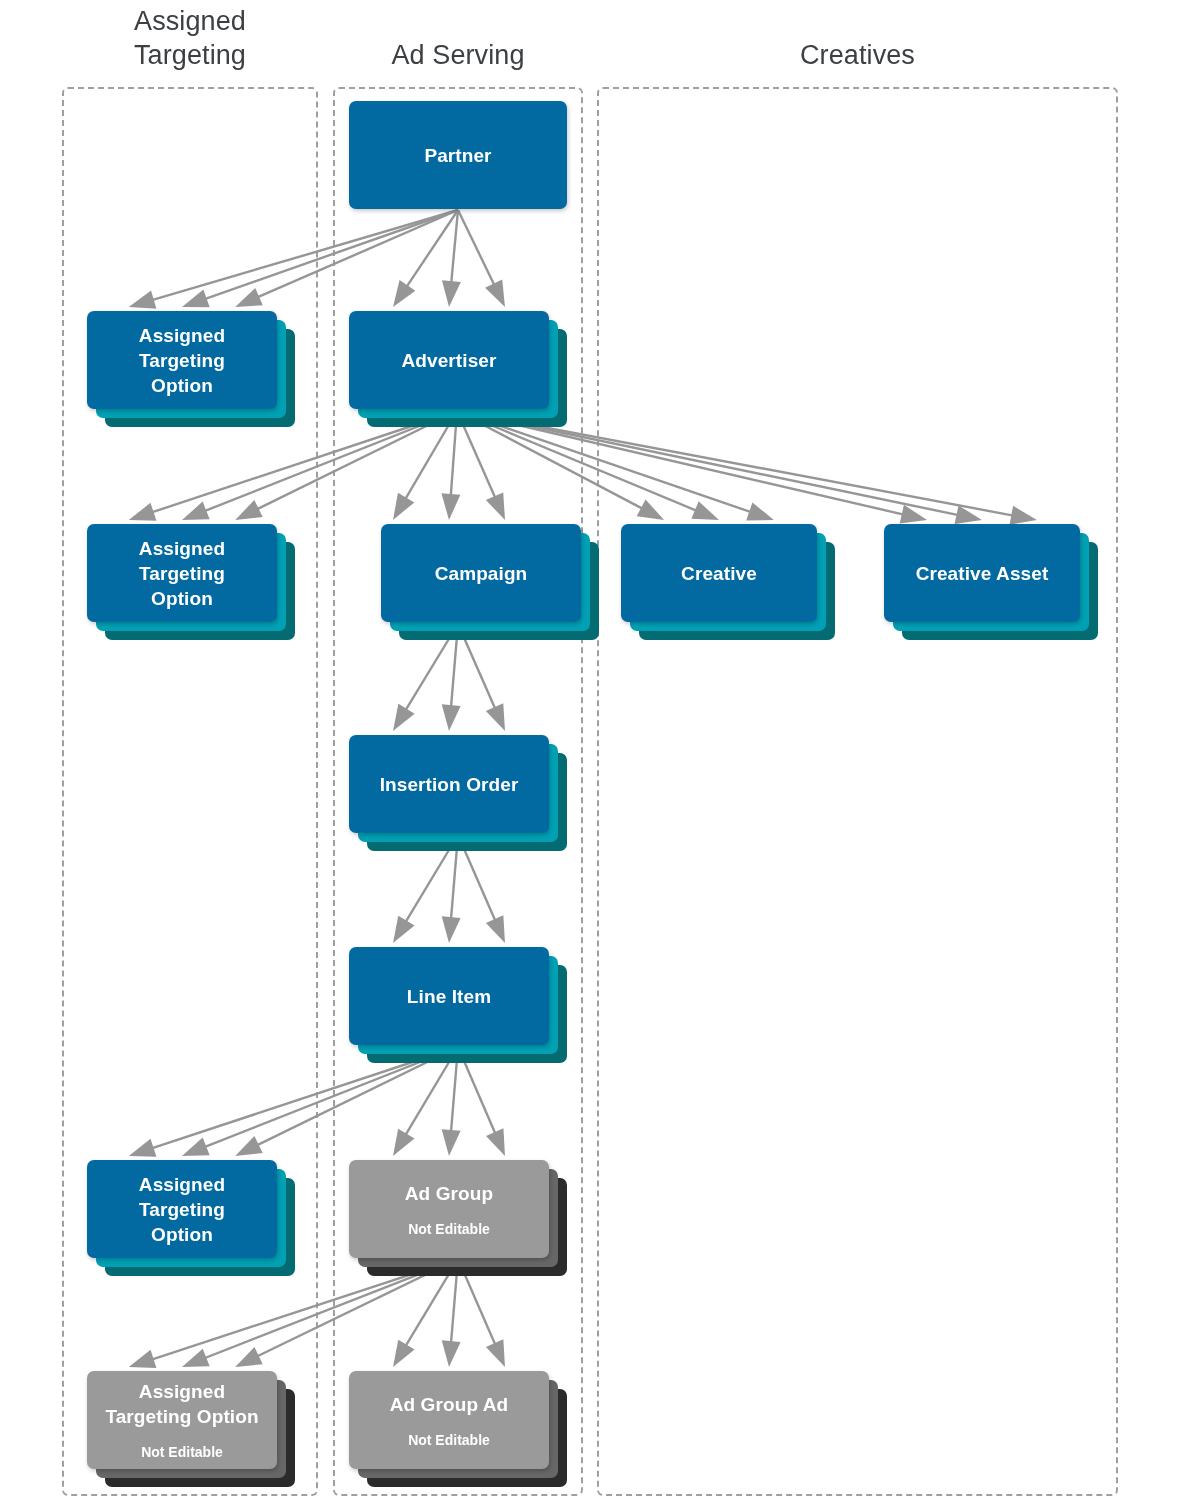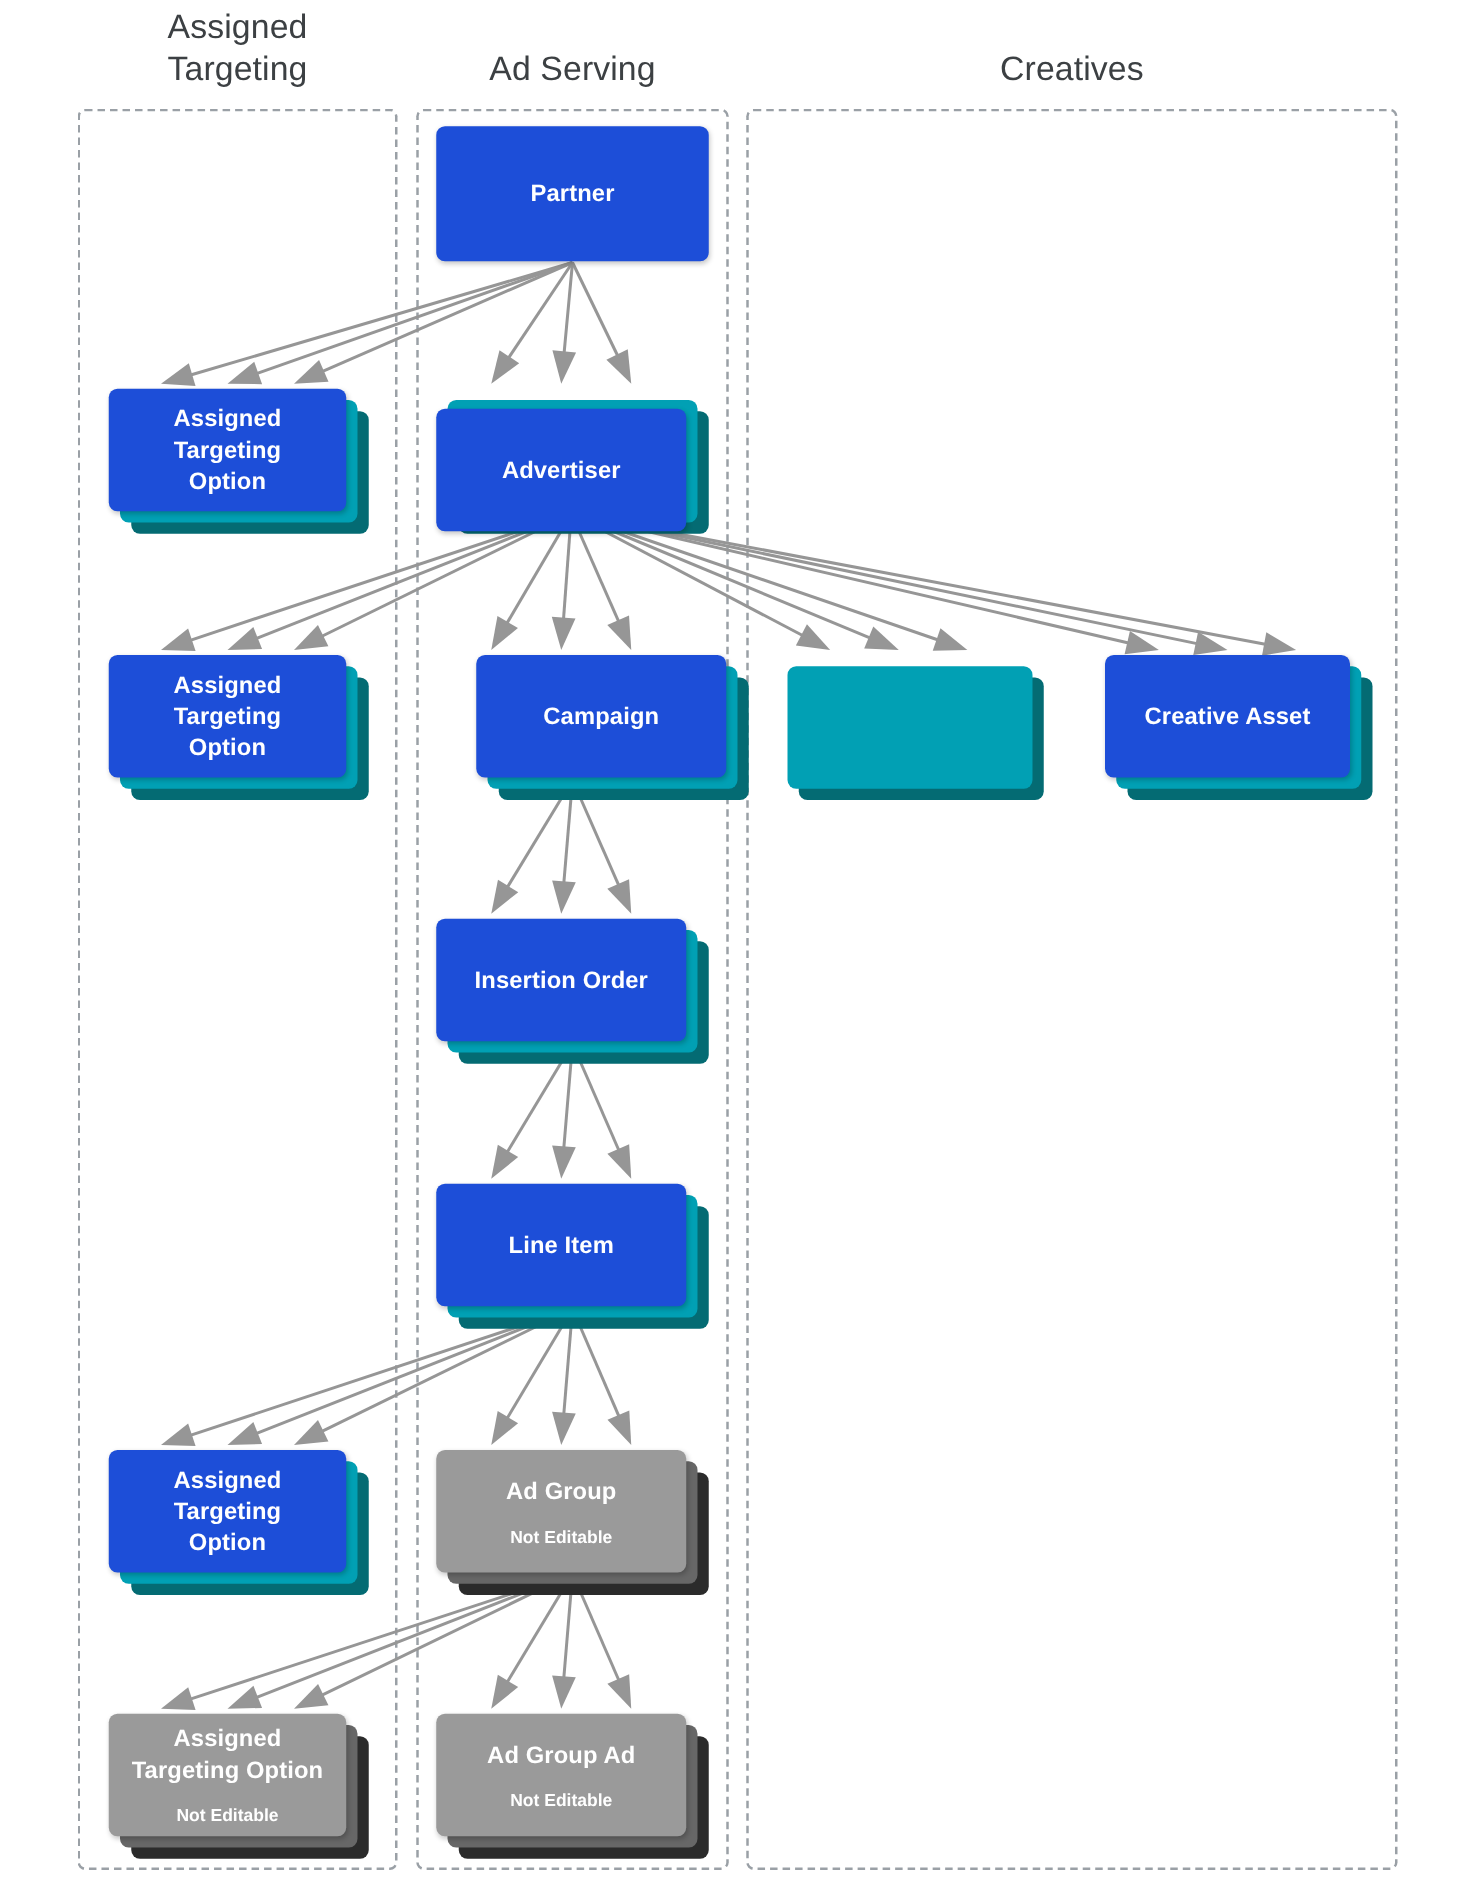--- a/index.html
+++ b/index.html
@@ -71,21 +71,21 @@
     white-space: pre-line;
   }
   .node-sub {
     color: #ffffff;
     font-size: 14px;
     font-weight: 700;
     line-height: 18px;
     margin-top: 14px;
   }
   
-  .cyan .face  { background: #1d4ed8; }
+  .cyan .face  { background: #0369a1; }
   .cyan .l2    { background: #01a0b4; }
   .cyan .l3    { background: #046b73; }
   
   .gray .face  { background: #9a9a9a; }
   .gray .l2    { background: #676767; }
   .gray .l3    { background: #2b2b2b; }
 </style>
 </head>
 <body>
 
@@ -210,21 +210,21 @@
         <div class="layer l2" style="left: 9px; top: 9px; width: 190px; height: 98px;"></div>
         <div class="layer face" style="left: 0px; top: 0px; width: 190px; height: 98px;">
           <div class="node-label">Assigned
 Targeting
 Option</div>
         </div>
       </div>
       <div class="node cyan" style="left: 349px; top: 311px; width: 218px; height: 116px;">
         <div class="layer l3" style="left: 18px; top: 18px; width: 200px; height: 98px;"></div>
         <div class="layer l2" style="left: 9px; top: 9px; width: 200px; height: 98px;"></div>
-        <div class="layer face" style="left: 0px; top: 16px; width: 200px; height: 98px; text-align: right;">
+        <div class="layer face" style="left: 0px; top: 0px; width: 200px; height: 98px; text-align: right;">
           <div class="node-label">Advertiser</div>
         </div>
       </div>
       <div class="node cyan" style="left: 87px; top: 524px; width: 208px; height: 116px;">
         <div class="layer l3" style="left: 18px; top: 18px; width: 190px; height: 98px;"></div>
         <div class="layer l2" style="left: 9px; top: 9px; width: 190px; height: 98px;"></div>
         <div class="layer face" style="left: 0px; top: 0px; width: 190px; height: 98px;">
           <div class="node-label">Assigned
 Targeting
 Option</div>
@@ -233,20 +233,23 @@
       <div class="node cyan" style="left: 349px; top: 524px; width: 218px; height: 116px; margin-left: 32px;">
         <div class="layer l3" style="left: 18px; top: 18px; width: 200px; height: 98px;"></div>
         <div class="layer l2" style="left: 9px; top: 9px; width: 200px; height: 98px;"></div>
         <div class="layer face" style="left: 0px; top: 0px; width: 200px; height: 98px;">
           <div class="node-label">Campaign</div>
         </div>
       </div>
       <div class="node cyan" style="left: 621px; top: 524px; width: 214px; height: 116px;">
         <div class="layer l3" style="left: 18px; top: 18px; width: 196px; height: 98px;"></div>
         <div class="layer l2" style="left: 9px; top: 9px; width: 196px; height: 98px;"></div>
+        <div class="layer face" style="left: 0px; top: 0px; width: 196px; height: 98px;">
+          <div class="node-label">Creative</div>
+        </div>
       </div>
       <div class="node cyan" style="left: 884px; top: 524px; width: 248px; height: 116px;">
         <div class="layer l3" style="left: 18px; top: 18px; width: 196px; height: 98px;"></div>
         <div class="layer l2" style="left: 9px; top: 9px; width: 196px; height: 98px;"></div>
         <div class="layer face" style="left: 0px; top: 0px; width: 196px; height: 98px;">
           <div class="node-label">Creative Asset</div>
         </div>
       </div>
       <div class="node cyan" style="left: 349px; top: 735px; width: 218px; height: 96px;">
         <div class="layer l3" style="left: 18px; top: 18px; width: 200px; height: 98px;"></div>

